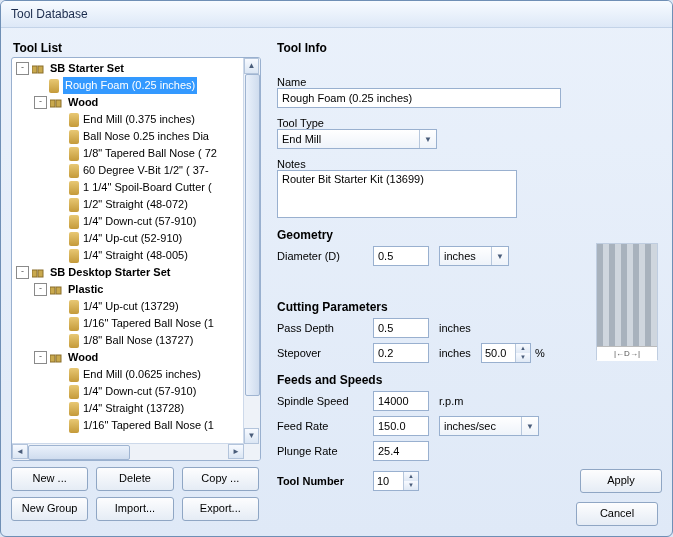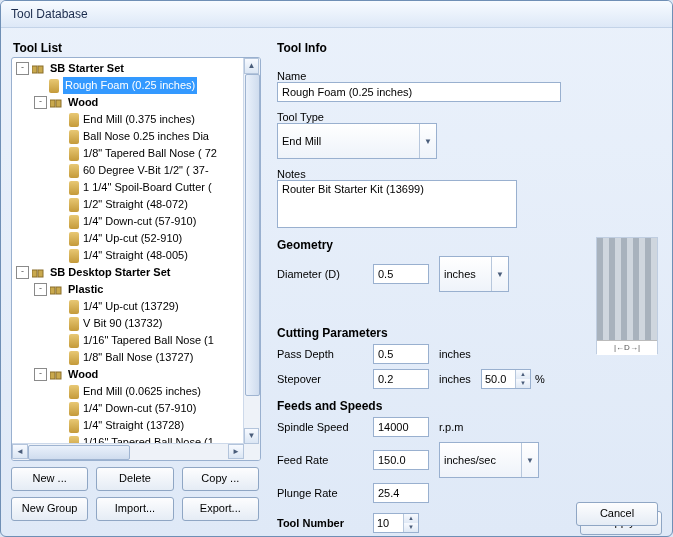--- a/index.html
+++ b/index.html
@@ -27,27 +27,27 @@
   .hscroll .btn{position:absolute;top:0;width:16px;height:15px;background:linear-gradient(#f7faff,#dbe6f4);border:1px solid #b3c4db;box-sizing:border-box;text-align:center;font-size:8px;line-height:13px;color:#4a5d7a;}
   .hscroll .track{position:absolute;left:16px;right:16px;top:0;bottom:0;}
   .hscroll .thumb{position:absolute;top:1px;height:13px;background:linear-gradient(#eaf1fb,#cfdcee);border:1px solid #9fb4d1;border-radius:2px;}
   .vscroll{position:absolute;top:0;right:0;bottom:16px;width:16px;background:#eef2f8;border-left:1px solid #cdd9ea;}
   .vscroll .btn{position:absolute;left:0;width:15px;height:16px;background:linear-gradient(#f7faff,#dbe6f4);border:1px solid #b3c4db;box-sizing:border-box;text-align:center;font-size:8px;line-height:14px;color:#4a5d7a;}
   .vscroll .thumb{position:absolute;left:1px;width:13px;background:linear-gradient(to right,#eaf1fb,#cfdcee);border:1px solid #9fb4d1;border-radius:2px;}
   .corner{position:absolute;right:0;bottom:0;width:16px;height:16px;background:#eef2f8;}
   .btn-row{display:flex;gap:8px;margin-top:6px;}
   .pbtn{flex:1;height:22px;background:linear-gradient(#fdfdfe,#e5ecf5);border:1px solid #8fa6c4;border-radius:3px;text-align:center;line-height:20px;font-size:11px;cursor:default;}
   .right-panel{position:absolute;top:8px;left:270px;right:10px;bottom:10px;}
-  .right-head{margin:6px 0 12px 6px;font-weight:bold;font-size:12px;}
+  .right-head{margin:6px 0 18px 6px;font-weight:bold;font-size:12px;}
   .form{position:relative;margin-left:6px;}
   .frow{display:flex;align-items:flex-start;margin-bottom:6px;flex-direction:column;}
   .flab{width:78px;padding-top:3px;}
   .tinput{height:20px;border:1px solid #99b0cf;background:#fff;padding:0 4px;font-family:inherit;font-size:11px;box-sizing:border-box;}
   .tarea{border:1px solid #99b0cf;background:#fff;padding:2px 4px;font-family:inherit;font-size:11px;box-sizing:border-box;resize:none;}
-  .combo{height:36px;border:1px solid #99b0cf;background:linear-gradient(#fff,#eef3fa);display:flex;align-items:center;box-sizing:border-box;position:relative;}
+  .combo{height:20px;border:1px solid #99b0cf;background:linear-gradient(#fff,#eef3fa);display:flex;align-items:center;box-sizing:border-box;position:relative;}
   .combo .ctext{flex:1;padding:0 4px;}
   .combo .carrow{width:16px;height:100%;border-left:1px solid #b7c7dc;display:flex;align-items:center;justify-content:center;color:#4a5d7a;font-size:8px;}
   .subhead{font-weight:bold;font-size:12px;margin:10px 0 4px 0;}
   .nrow{display:flex;align-items:center;margin-bottom:5px;}
   .nlab{width:96px;}
   .spin{display:flex;align-items:center;width:50px;height:20px;border:1px solid #99b0cf;background:#fff;box-sizing:border-box;}
   .spin .sval{flex:1;padding:0 3px;}
   .spin .sbtns{width:14px;height:100%;border-left:1px solid #b7c7dc;display:flex;flex-direction:column;}
   .spin .sb{flex:1;font-size:6px;line-height:8px;text-align:center;color:#4a5d7a;background:linear-gradient(#f7faff,#e0e9f5);}
   .geo-img{position:absolute;right:4px;top:170px;width:60px;height:115px;border:1px solid #bfcde0;background:repeating-linear-gradient(90deg,#a8b2bd 0 6px,#cfd6de 6px 12px);}
@@ -160,25 +160,20 @@
               <span class="tree-label bold">Plastic</span>
             </div>
             <div class="tree-row lv2">
               <span style="display: inline-block; width: 15px;"></span>
               <span class="ic-tool"></span>
               <span class="tree-label">1/4" Up-cut (13729)</span>
             </div>
             <div class="tree-row lv2">
               <span style="display: inline-block; width: 15px;"></span>
               <span class="ic-tool"></span>
-              <span class="tree-label">V Bit 90 (13732)</span>
-            </div>
-            <div class="tree-row lv2">
-              <span style="display: inline-block; width: 15px;"></span>
-              <span class="ic-tool"></span>
               <span class="tree-label">1/16" Tapered Ball Nose (1</span>
             </div>
             <div class="tree-row lv2">
               <span style="display: inline-block; width: 15px;"></span>
               <span class="ic-tool"></span>
               <span class="tree-label">1/8" Ball Nose (13727)</span>
             </div>
             <div class="tree-row lv1">
               <span class="tw">-</span>
               <span class="ic-grp">

